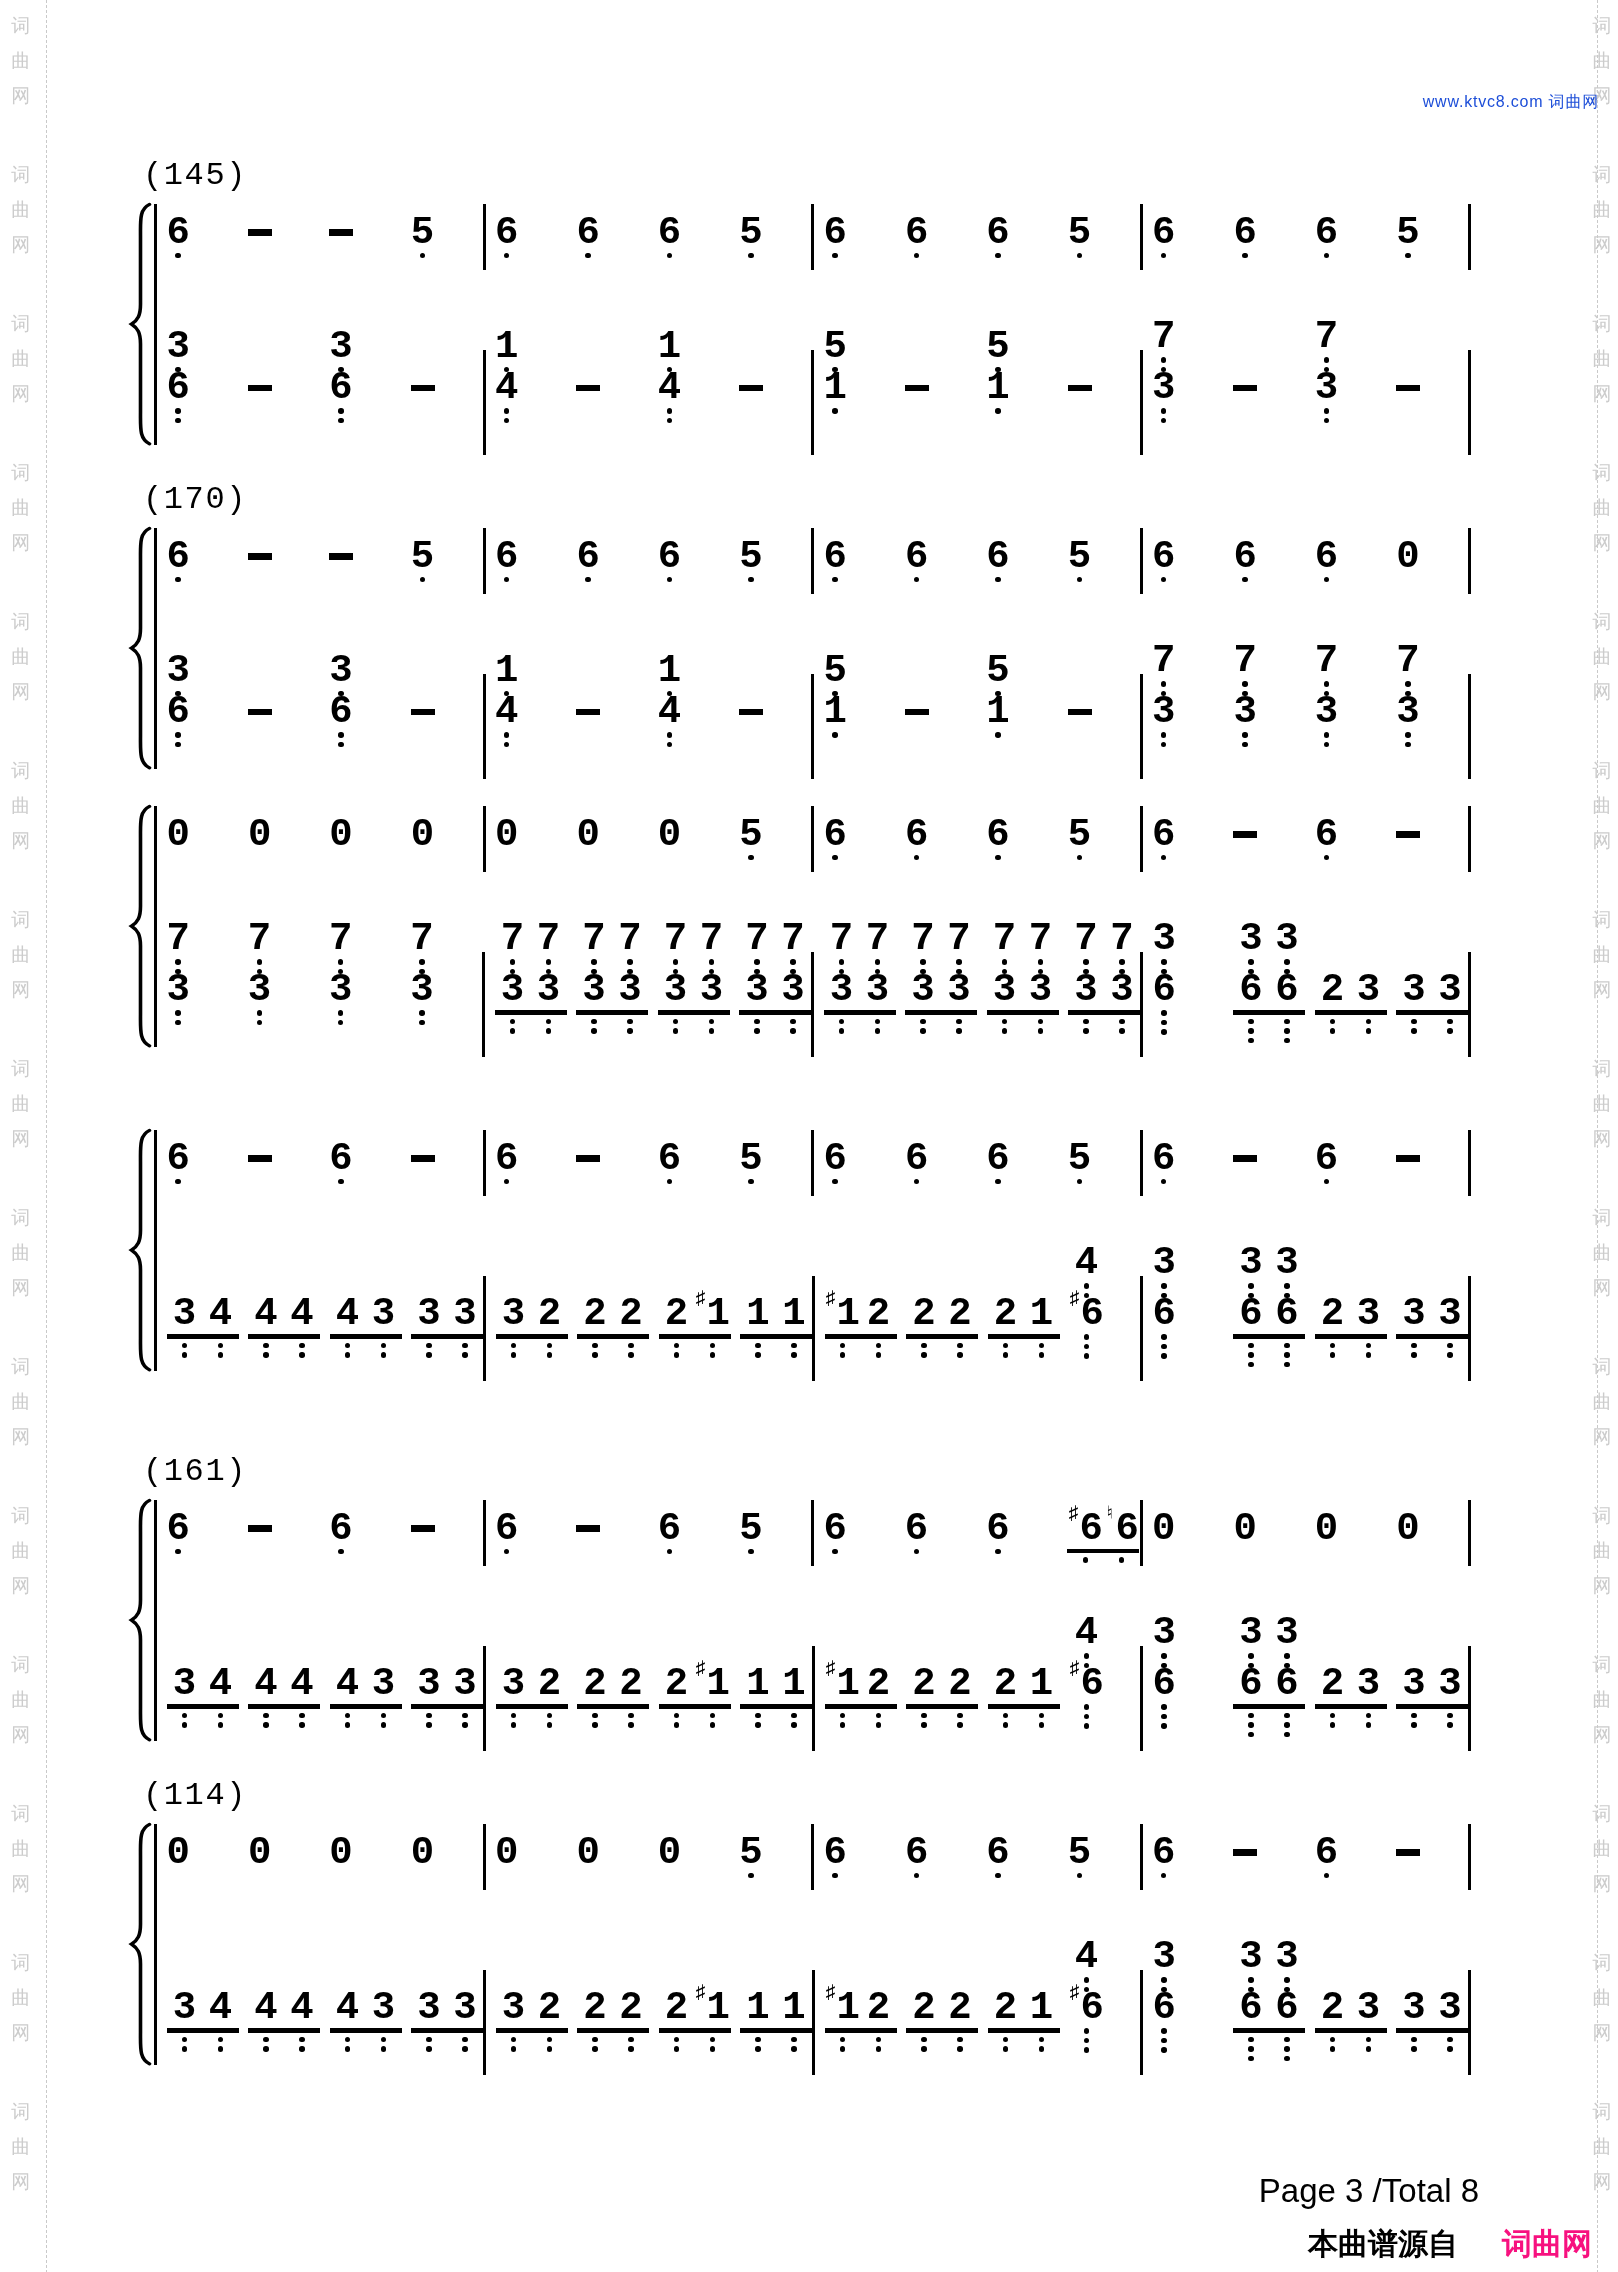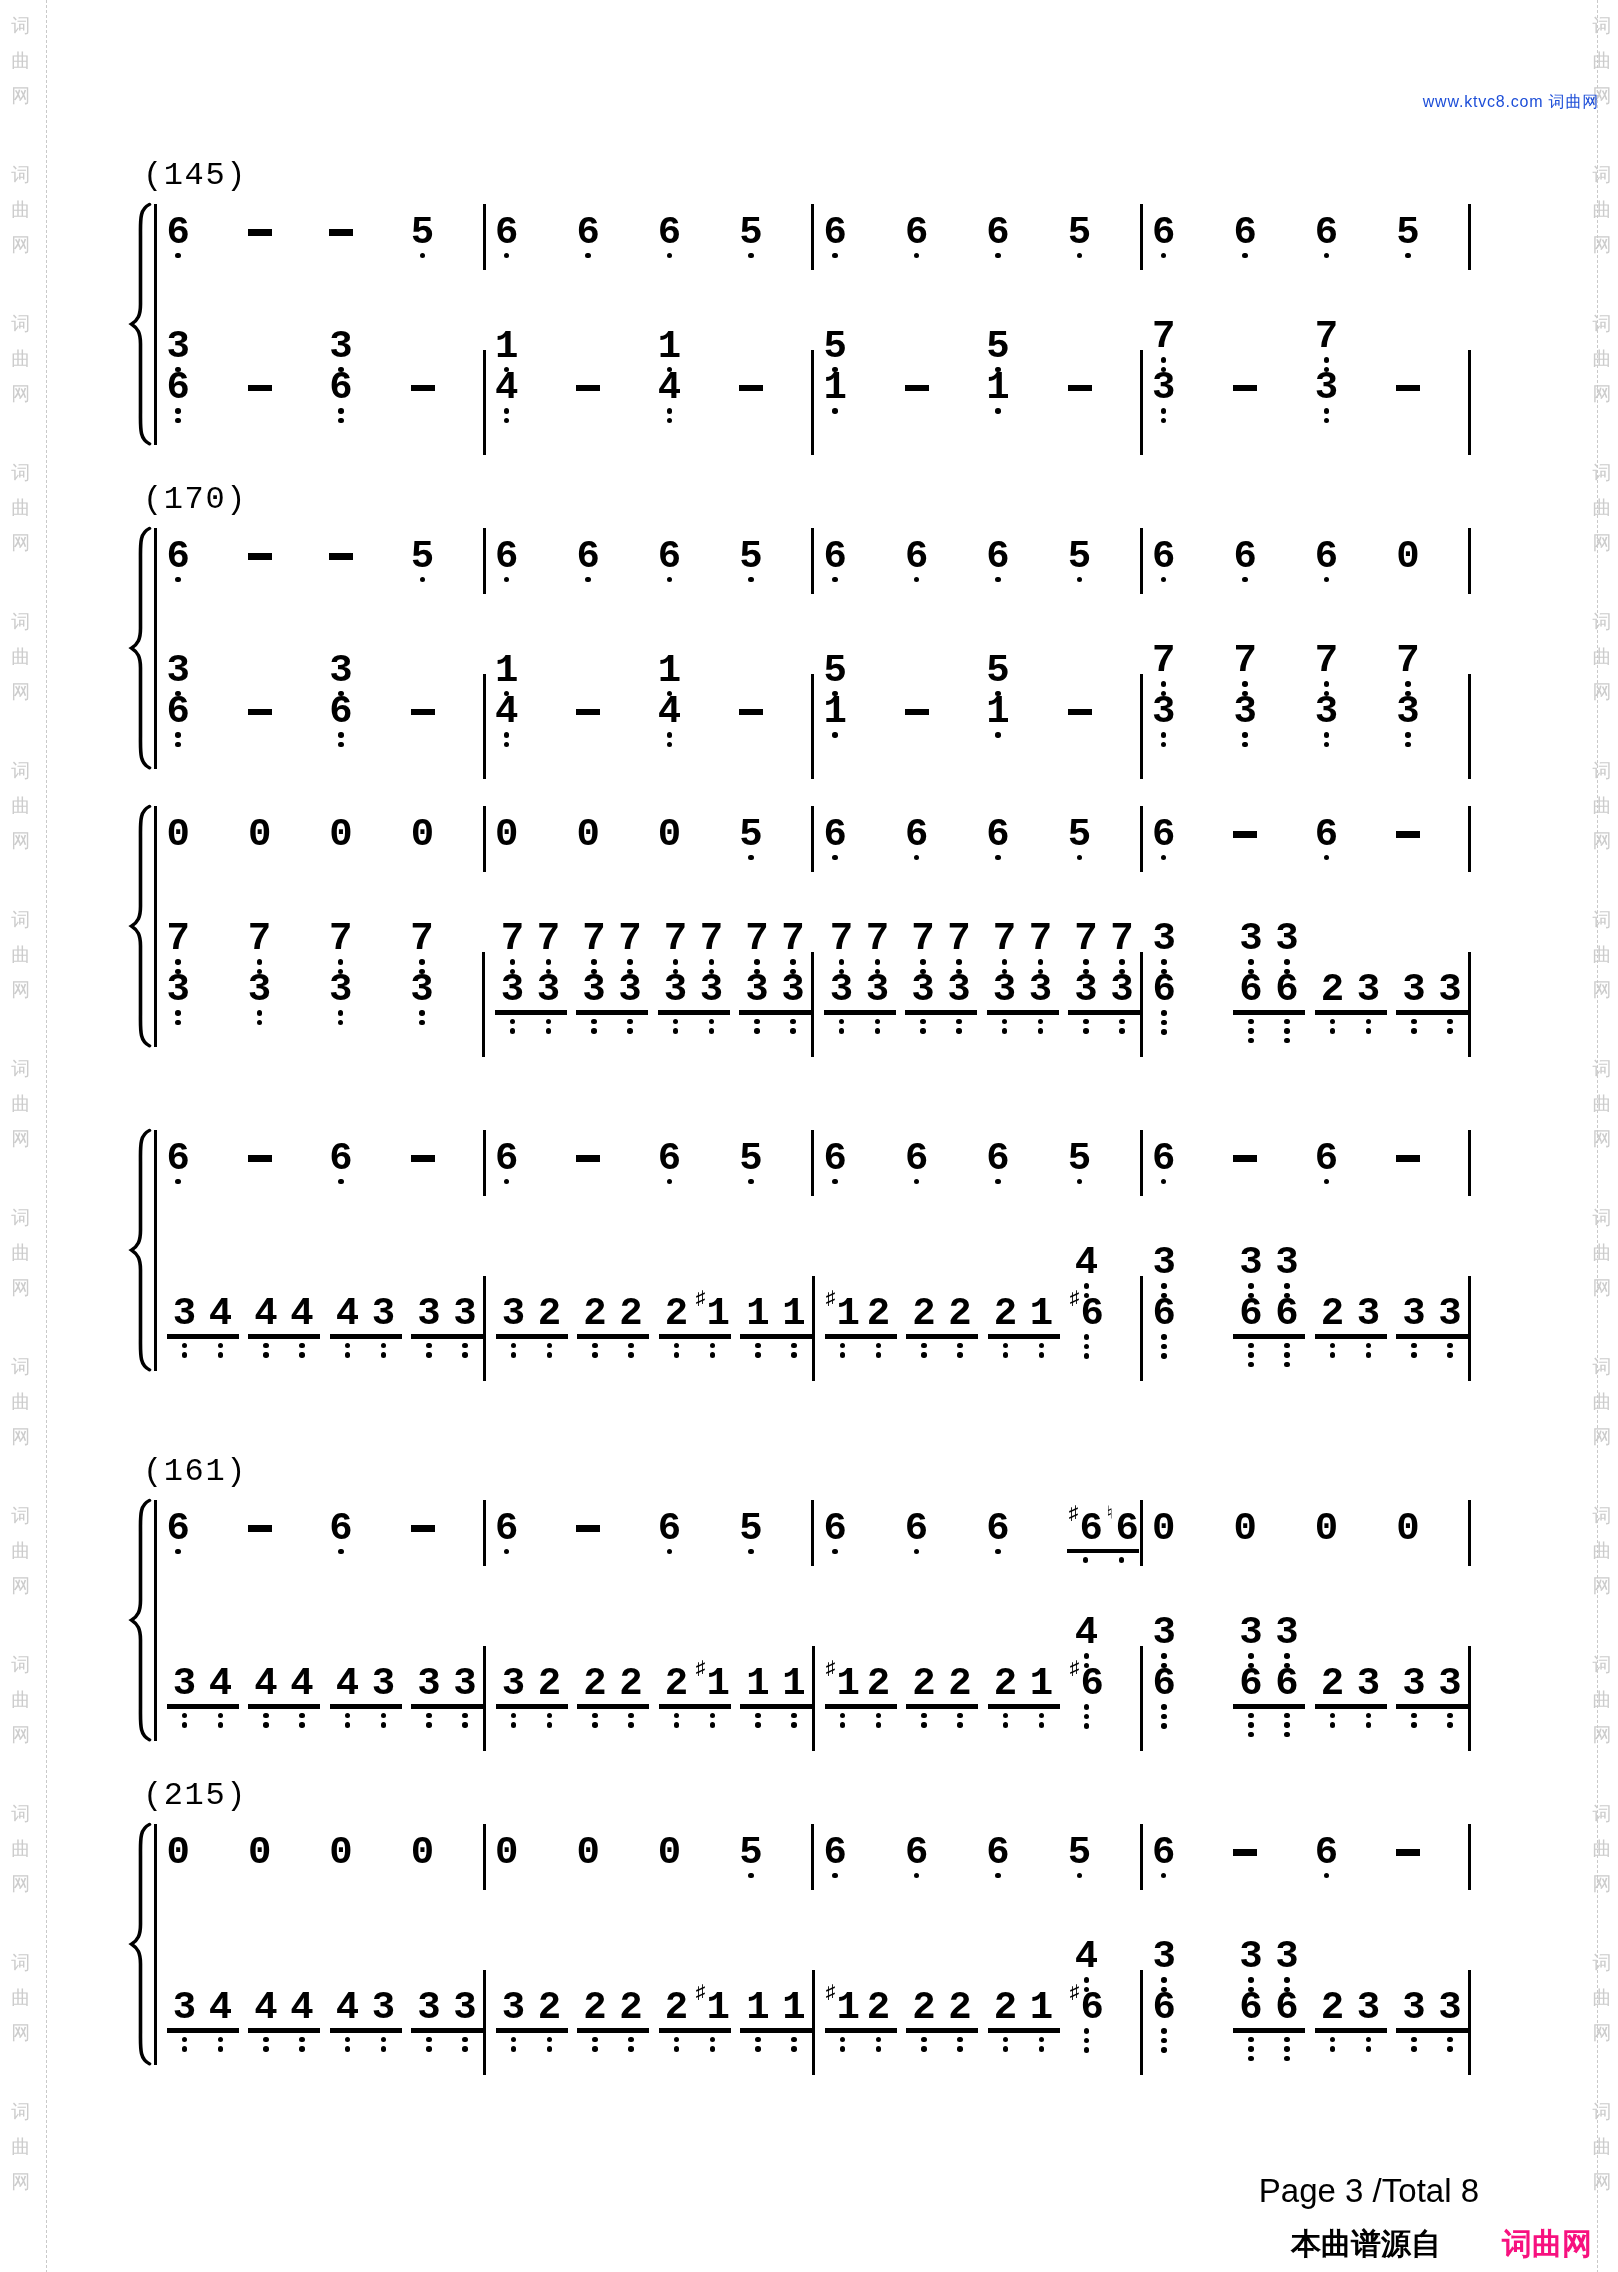--- a/index.html
+++ b/index.html
@@ -49,21 +49,21 @@
   .cell { min-width:36px; display:flex; flex-direction:column; align-items:center; justify-content:flex-end; }
   .bdr .cell { justify-content:flex-start; }
   .beam { height:4.7px; background:#000; margin-top:4px; }
   .dash { width:24px; height:6.3px; background:#000; }
   .tdash { height:32px; display:flex; align-items:center; }
   .bdashwrap { height:93px; display:flex; align-items:flex-end; padding-bottom:12.6px; }
 
   
   .page-info { position:absolute; top:2172px; right:139px; font-size:33px; }
   .source { position:absolute; top:2224px; right:26px; font-size:30px; font-weight:700; }
-  .source .brand { margin-left:61px; }
+  .source .brand { margin-left:44px; }
 </style>
 </head>
 <body>
 
 <div class="page">
   <div class="side left" style="color: rgb(204, 204, 204);">
       <div class="wgroup">
         <div class="wchar">词</div>
         <div class="wchar">曲</div>
         <div class="wchar">网</div>
@@ -3199,21 +3199,21 @@
                       </div>
                     </div>
                   </div>
                 </div>
               </div>
             </div>
           </div>
         </div>
       </section>
       <section class="system">
-        <div class="syslabel">(215)</div>
+        <div class="syslabel">(114)</div>
         <div class="grand">
           <div class="brace"><svg viewBox="0 0 30 306" preserveAspectRatio="none">
               <path d="M25 3 C14 9 15 22 15 42 L15 128 C15 142 12 148 5 153 C12 158 15 164 15 178 L15 264 C15 284 14 297 25 303" fill="none" stroke="#000" stroke-width="4" stroke-linecap="round"></path>
             </svg></div>
           <div class="staff treble">
             <div class="measure">
               <div class="beat">
                 <div class="tnote">
                   <div class="drow">
                     <span class="dg">0</span>

